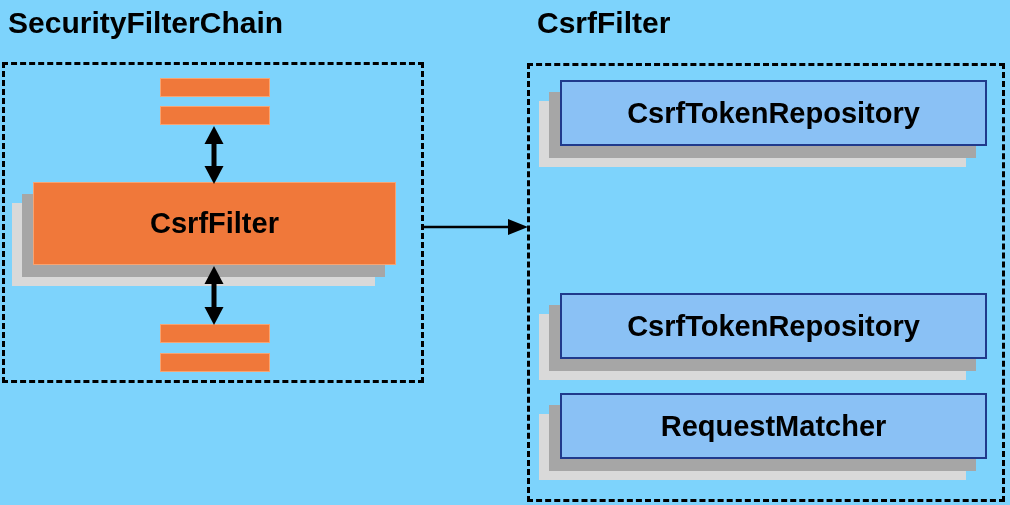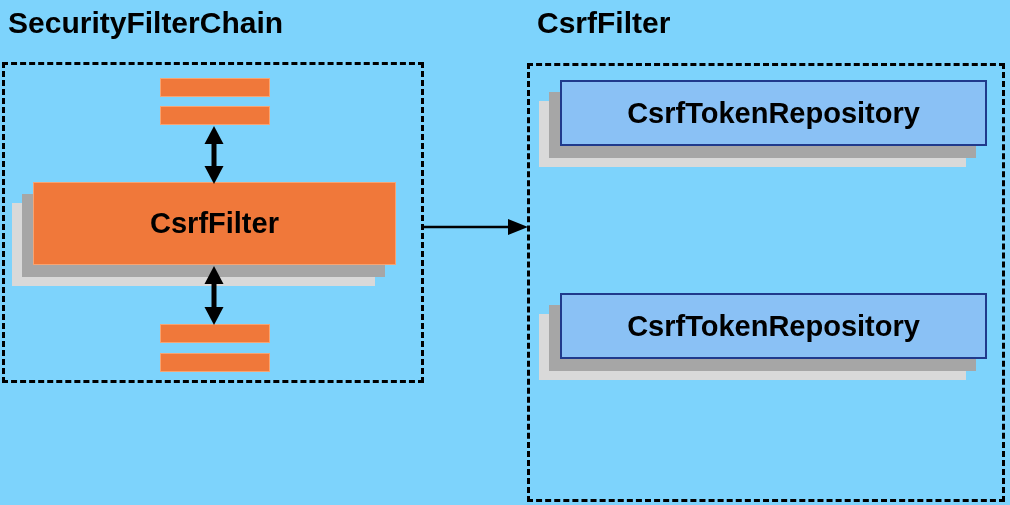--- a/index.html
+++ b/index.html
@@ -120,20 +120,23 @@
 
   <div class="component-box" style="top:80px;">
     <span class="label">CsrfTokenRepository</span>
   </div>
 
 
   <div class="component-box" style="top:293px;">
     <span class="label">CsrfTokenRepository</span>
   </div>
 
+  <div class="component-box" style="top:393px;">
+    <span class="label">RequestMatcher</span>
+  </div>
 
   <svg class="arrow-layer" viewBox="0 0 1010 505" xmlns="http://www.w3.org/2000/svg">
 
     <g>
       <line x1="214" y1="141" x2="214" y2="170" stroke="#000" stroke-width="5"></line>
       <polygon points="214,126 204.5,144 223.5,144" fill="#000"></polygon>
       <polygon points="214,184 204.5,166 223.5,166" fill="#000"></polygon>
     </g>
 
     <g>

